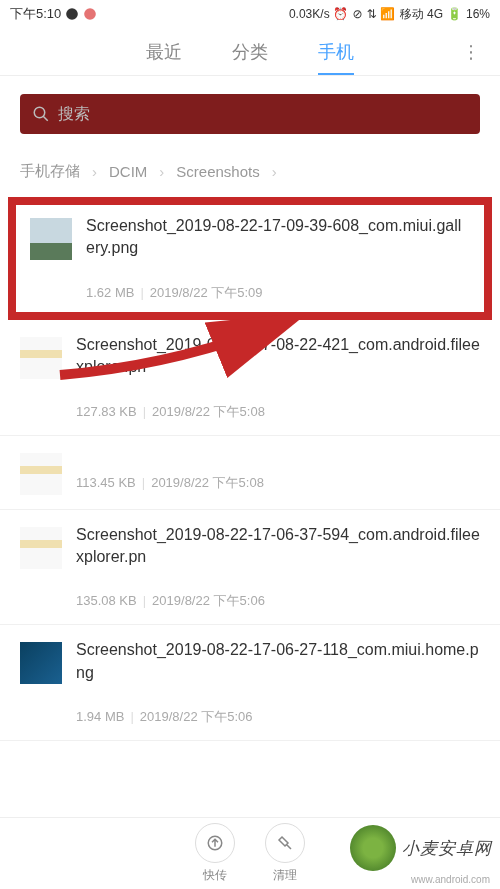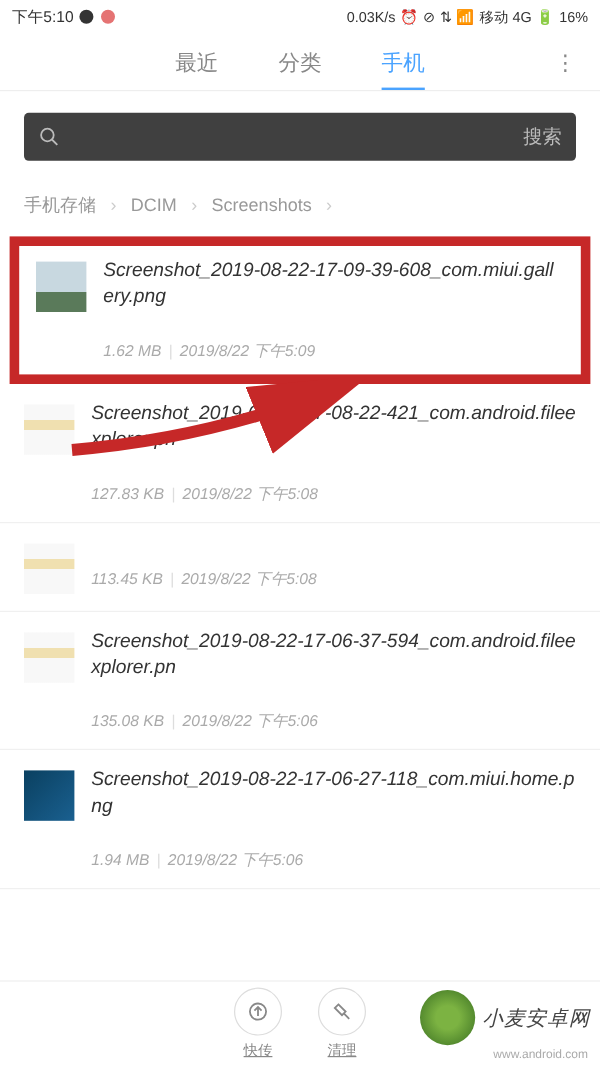--- a/index.html
+++ b/index.html
@@ -53,28 +53,27 @@
     .more-dots {
       position: absolute;
       right: 20px;
       color: #888;
       font-size: 18px;
     }
     .search-wrap {
       padding: 18px 20px;
     }
     .search-box {
-      background: #404040;
+      background: #7f1d1d;
       border-radius: 4px;
       height: 40px;
       display: flex;
       align-items: center;
       padding: 0 12px;
       gap: 8px;
-      justify-content: space-between;
     }
     .search-icon { color: #bbb; }
     .search-text { color: #bbb; font-size: 16px; }
     .breadcrumb {
       padding: 10px 20px 16px;
       font-size: 15px;
       color: #999;
       display: flex;
       align-items: center;
       gap: 12px;
@@ -102,21 +101,21 @@
     }
     .thumb.landscape {
       background: linear-gradient(to bottom, #c8d8e0 0%, #c8d8e0 60%, #5a7a5a 60%, #5a7a5a 100%);
     }
     .thumb.file-ui {
       background: linear-gradient(to bottom, #f8f8f8 0%, #f8f8f8 30%, #f0e0b0 30%, #f0e0b0 50%, #f8f8f8 50%);
     }
     .thumb.home {
       background: linear-gradient(135deg, #0a4060 0%, #1a6090 100%);
     }
-    .file-info { flex: 1; min-width: 0; font-style: italic; }
+    .file-info { flex: 1; min-width: 0; }
     .file-name {
       font-size: 16px;
       color: #333;
       line-height: 1.4;
       word-break: break-all;
       margin-bottom: 6px;
     }
     .file-meta {
       font-size: 13px;
       color: #aaa;
@@ -151,21 +150,21 @@
     .bottom-icon-circle {
       width: 40px;
       height: 40px;
       border: 1px solid #ddd;
       border-radius: 50%;
       display: flex;
       align-items: center;
       justify-content: center;
       color: #888;
     }
-    .bottom-label { font-size: 12px; color: #888; text-decoration: underline; }
+    .bottom-label { font-size: 12px; color: #888; }
     .watermark {
       position: absolute;
       bottom: 18px;
       right: 8px;
       display: flex;
       align-items: center;
       gap: 6px;
       z-index: 10;
       font-style: italic;
     }

